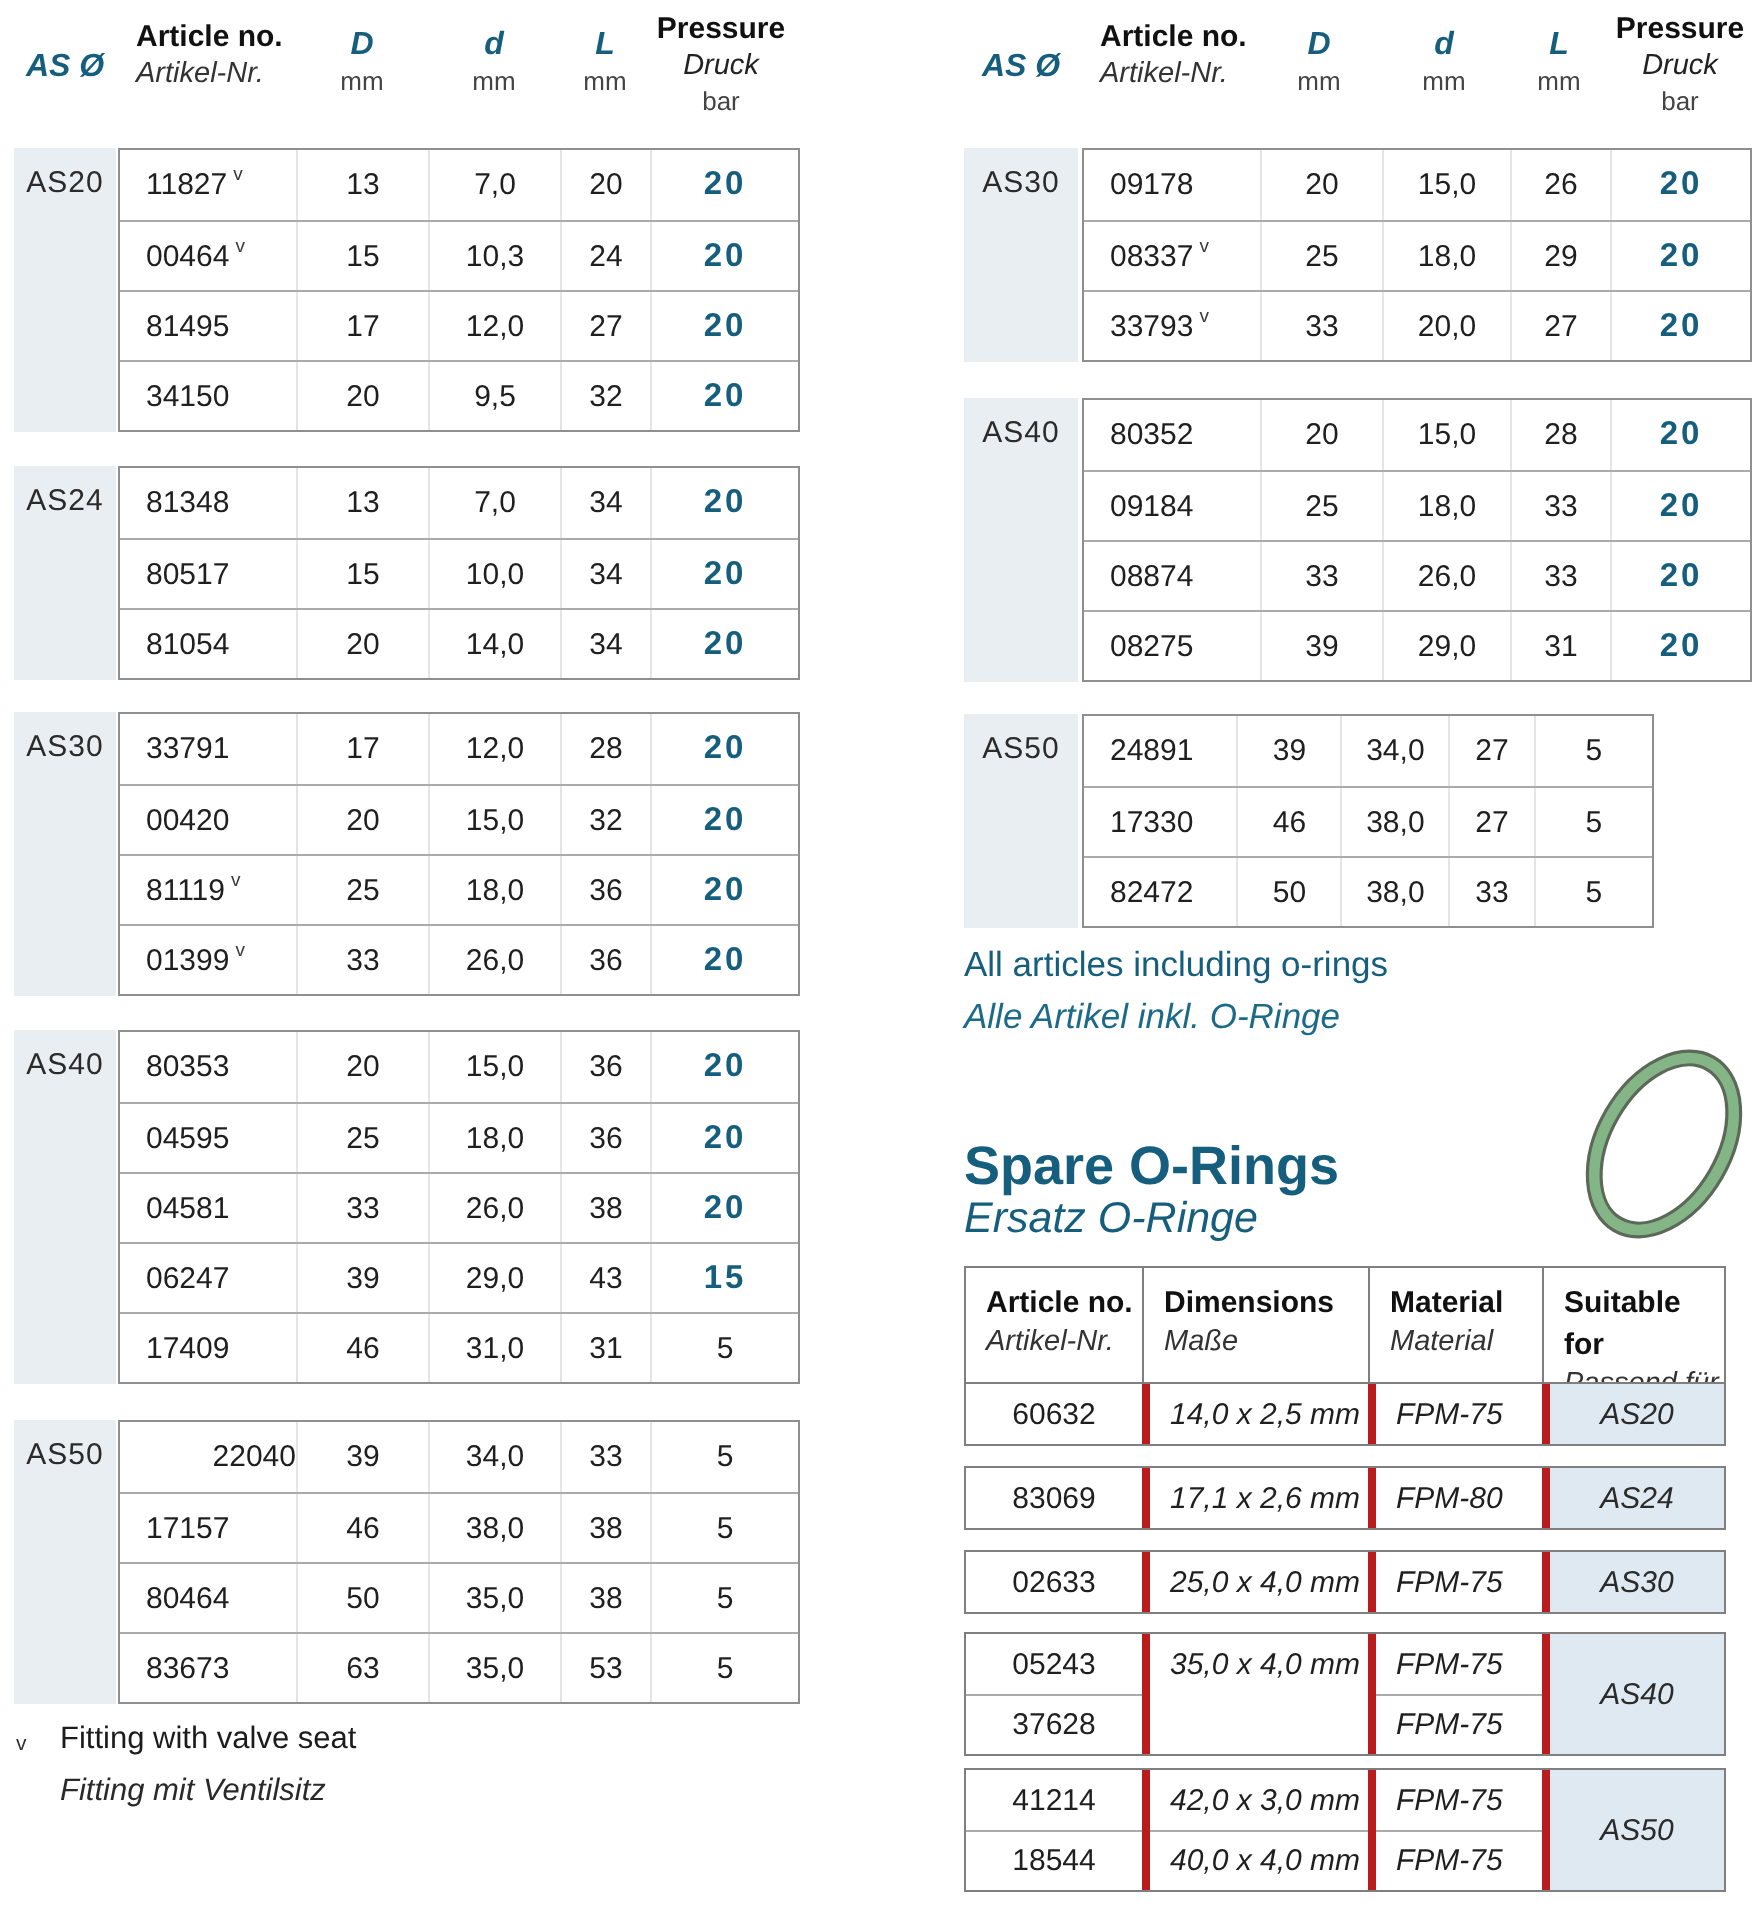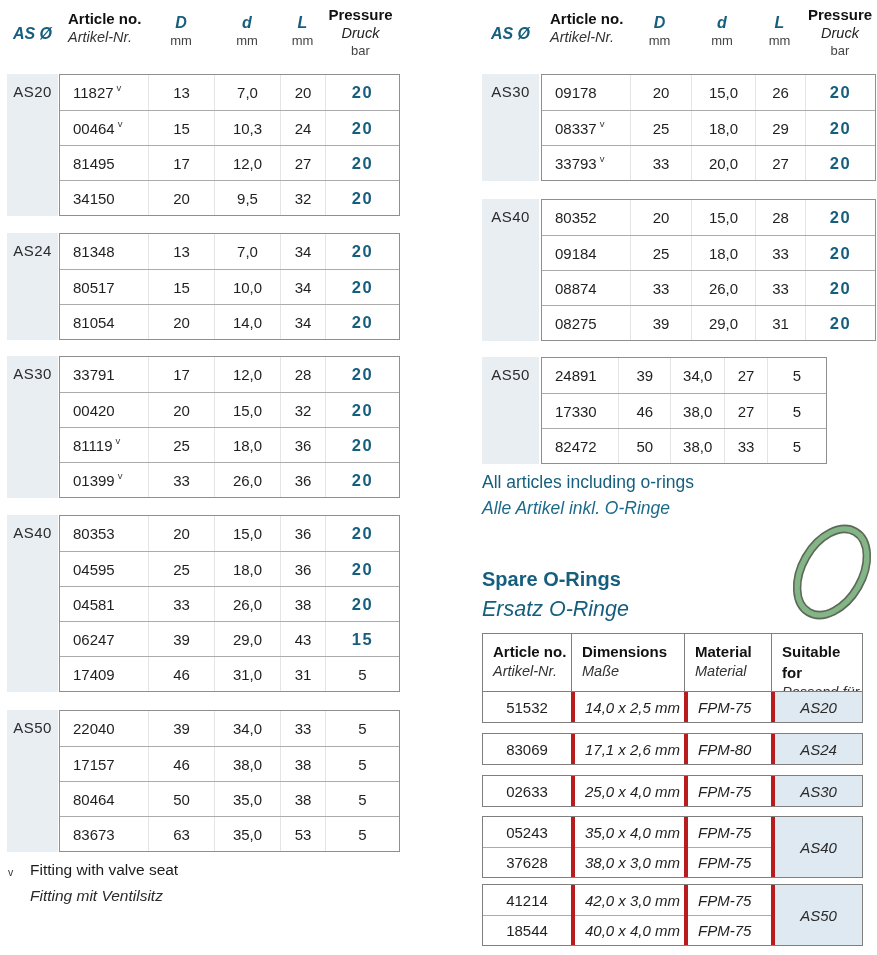--- a/index.html
+++ b/index.html
@@ -46,21 +46,21 @@
   .cell.art { justify-content:flex-start; padding-left:13px; }
   .vmark { font-size:9.5px; color:#3a3a3a; margin-left:3px; position:relative; top:-5px; }
   .pstrong { color:#155E7D; font-weight:bold; font-size:16.5px; letter-spacing:1.5px; }
   
   .footnote-marker { position:absolute; left:8px; top:866px; font-size:10.5px; color:#333; }
   .footnote-en { position:absolute; left:30px; top:861px; font-size:15.5px; color:#1c1c1c; }
   .footnote-de { position:absolute; left:30px; top:887px; font-size:15.5px; font-style:italic; color:#2a2a2a; }
   
   .note-en { position:absolute; left:482px; top:472px; font-size:17.5px; color:#155E7D; }
   .note-de { position:absolute; left:482px; top:498px; font-size:17.5px; font-style:italic; color:#1B6A89; }
-  .spare-title { position:absolute; left:482px; top:568px; font-size:20px; font-weight:bold; color:#155E7D; }
+  .spare-title { position:absolute; left:482px; top:568px; font-size:27px; font-weight:bold; color:#155E7D; }
   .spare-sub   { position:absolute; left:482px; top:597px; font-size:21.5px; font-style:italic; color:#155E7D; }
   .oring-svg { position:absolute; left:786px; top:516px; }
   
   .sblock { position:absolute; left:482px; width:381px; background:#fff;
             border:1px solid #7F7F7F; display:flex; }
   .scol { display:flex; flex-direction:column; }
   .scol + .scol, .ssuit { border-left:4px solid #b91c1c;font-style:italic; }
   .scell { height:30px; display:flex; align-items:center; font-size:15px; color:#1f1f1f; }
   .scell + .scell { border-top:1px solid #ABABAB; }
   .scell.c-art { justify-content:center; }
@@ -329,21 +329,21 @@
         <div class="cell" style="width: 66px;">31,0</div>
         <div class="cell" style="width: 45px;">31</div>
         <div class="cell" style="width: 74px;">5</div>
       </div>
     </div>
     <div class="glabel" style="left: 7px; top: 710px; width: 51px; height: 142px;">
       <div class="glabel-text">AS50</div>
     </div>
     <div class="block" style="left: 59px; top: 710px; width: 341px; height: 142px;">
       <div class="row">
-        <div class="cell art" style="width: 88px;">
+        <div class="cell art" style="width: 88px; justify-content: flex-end;">
           <span>22040</span>
         </div>
         <div class="cell" style="width: 66px;">39</div>
         <div class="cell" style="width: 66px;">34,0</div>
         <div class="cell" style="width: 45px;">33</div>
         <div class="cell" style="width: 74px;">5</div>
       </div>
       <div class="row">
         <div class="cell art" style="width: 88px;">
           <span>17157</span>
@@ -474,21 +474,21 @@
           <span>82472</span>
         </div>
         <div class="cell" style="width: 61px;">50</div>
         <div class="cell" style="width: 64px;">38,0</div>
         <div class="cell" style="width: 50px;">33</div>
         <div class="cell" style="width: 70px;">5</div>
       </div>
     </div>
     <div class="sblock" style="top: 691px; height: 32px;">
       <div class="scol w1">
-        <div class="scell c-art">51532</div>
+        <div class="scell c-art">60632</div>
       </div>
       <div class="scol w2">
         <div class="scell c-dim">14,0 x 2,5 mm</div>
       </div>
       <div class="scol w3">
         <div class="scell c-mat">FPM-75</div>
       </div>
       <div class="ssuit">AS20</div>
     </div>
     <div class="sblock" style="top: 733px; height: 32px;">
@@ -515,21 +515,20 @@
       </div>
       <div class="ssuit">AS30</div>
     </div>
     <div class="sblock" style="top: 816px; height: 62px;">
       <div class="scol w1">
         <div class="scell c-art">05243</div>
         <div class="scell c-art">37628</div>
       </div>
       <div class="scol w2">
         <div class="scell c-dim">35,0 x 4,0 mm</div>
-        <div class="scell c-dim">38,0 x 3,0 mm</div>
       </div>
       <div class="scol w3">
         <div class="scell c-mat">FPM-75</div>
         <div class="scell c-mat">FPM-75</div>
       </div>
       <div class="ssuit">AS40</div>
     </div>
     <div class="sblock" style="top: 884px; height: 62px;">
       <div class="scol w1">
         <div class="scell c-art">41214</div>

